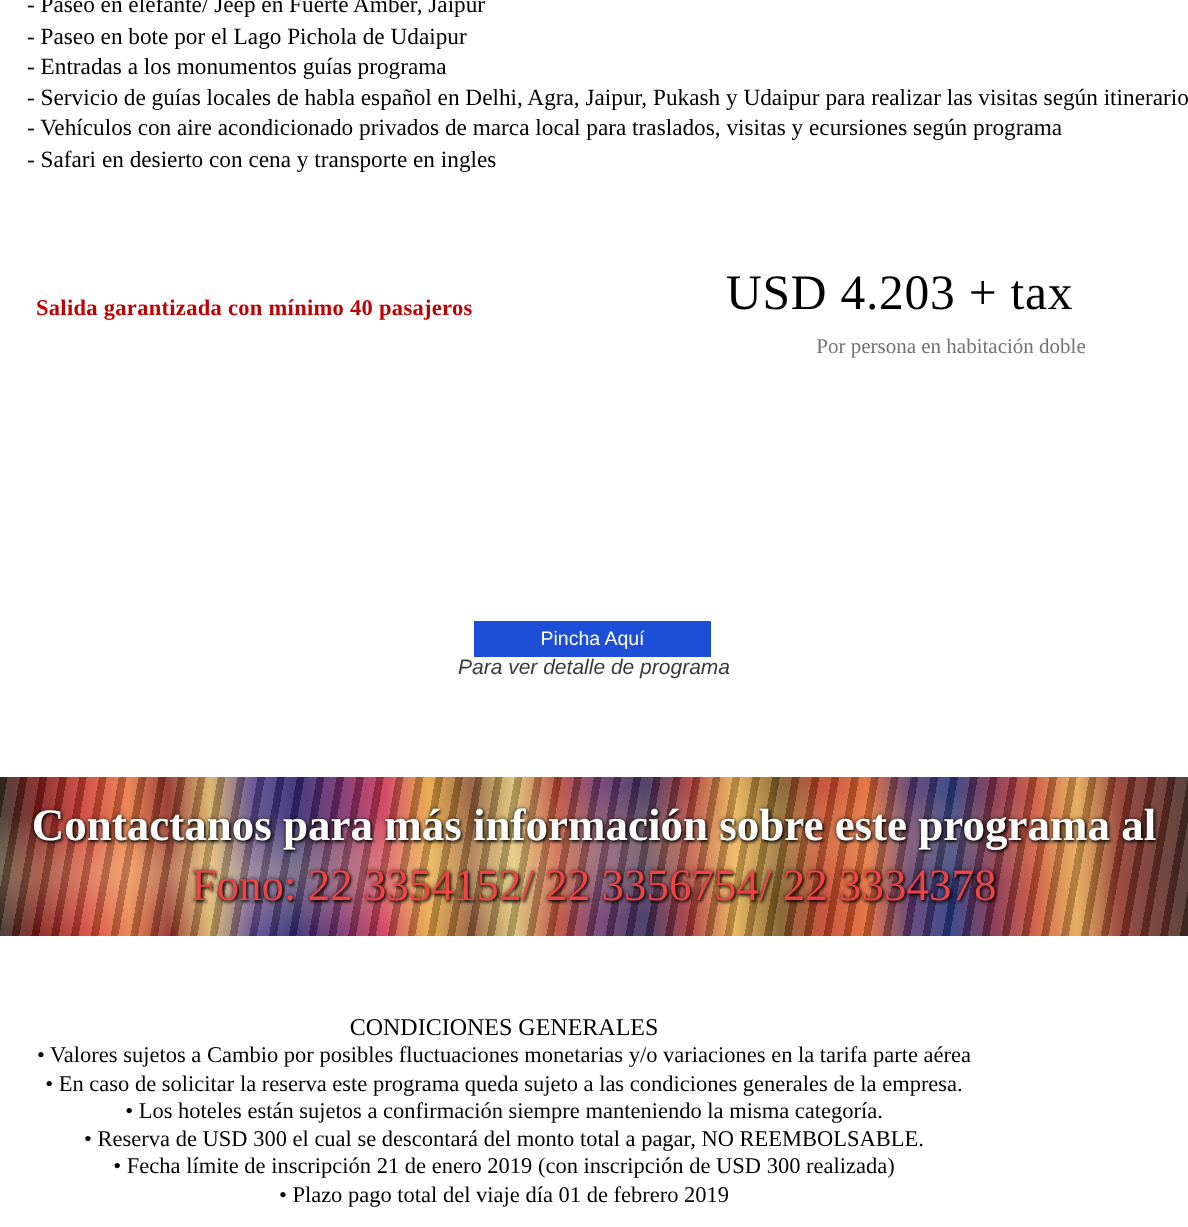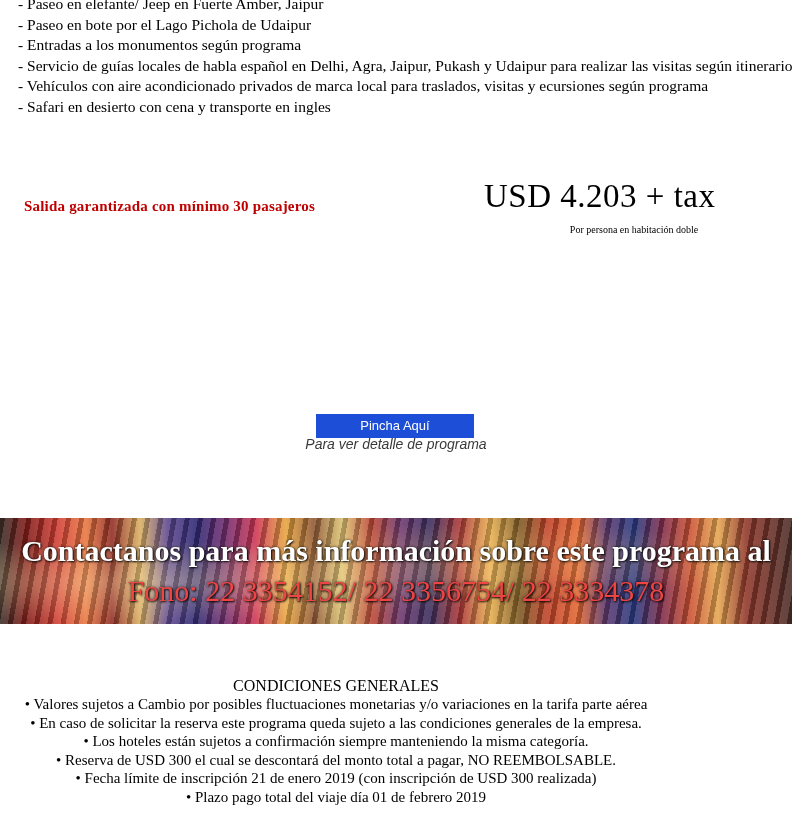--- a/index.html
+++ b/index.html
@@ -52,22 +52,22 @@
     color: #000000;
     letter-spacing: 0.5px;
   }
   .price-note {
     position: absolute;
     left: 484px;
     top: 224px;
     width: 300px;
     text-align: center;
     font-family: "Liberation Serif", serif;
-    font-size: 10px;
-    color: #000000;
+    font-size: 14px;
+    color: #737373;
   }
 
   
   .detail-caption {
     position: absolute;
     left: 0;
     top: 388px;
     width: 792px;
     text-align: center;
     font-family: "Liberation Sans", sans-serif;
@@ -174,27 +174,27 @@
     color: #000000;
     white-space: nowrap;
   }
 </style>
 </head>
 <body>
 
 <div class="inclusions">
   <div class="line">- Paseo en elefante/ Jeep en Fuerte Amber, Jaipur</div>
   <div class="line">- Paseo en bote por el Lago Pichola de Udaipur</div>
-  <div class="line">- Entradas a los monumentos según programa</div>
+  <div class="line">- Entradas a los monumentos guías programa</div>
   <div class="line">- Servicio de guías locales de habla español en Delhi, Agra, Jaipur, Pukash y Udaipur para realizar las visitas según itinerario.</div>
   <div class="line">- Vehículos con aire acondicionado privados de marca local para traslados, visitas y ecursiones según programa</div>
   <div class="line">- Safari en desierto con cena y transporte en ingles</div>
 </div>
 
-<div class="guarantee">Salida garantizada con mínimo 30 pasajeros</div>
+<div class="guarantee">Salida garantizada con mínimo 40 pasajeros</div>
 
 <div class="price">USD 4.203 + tax</div>
 <div class="price-note">Por persona en habitación doble</div>
 
 <div class="detail-caption">Para ver detalle de programa</div>
 <button class="detail-button">Pincha Aquí</button>
 
 <div class="banner">
   <div class="banner-bg"></div>
   <div class="banner-text">

